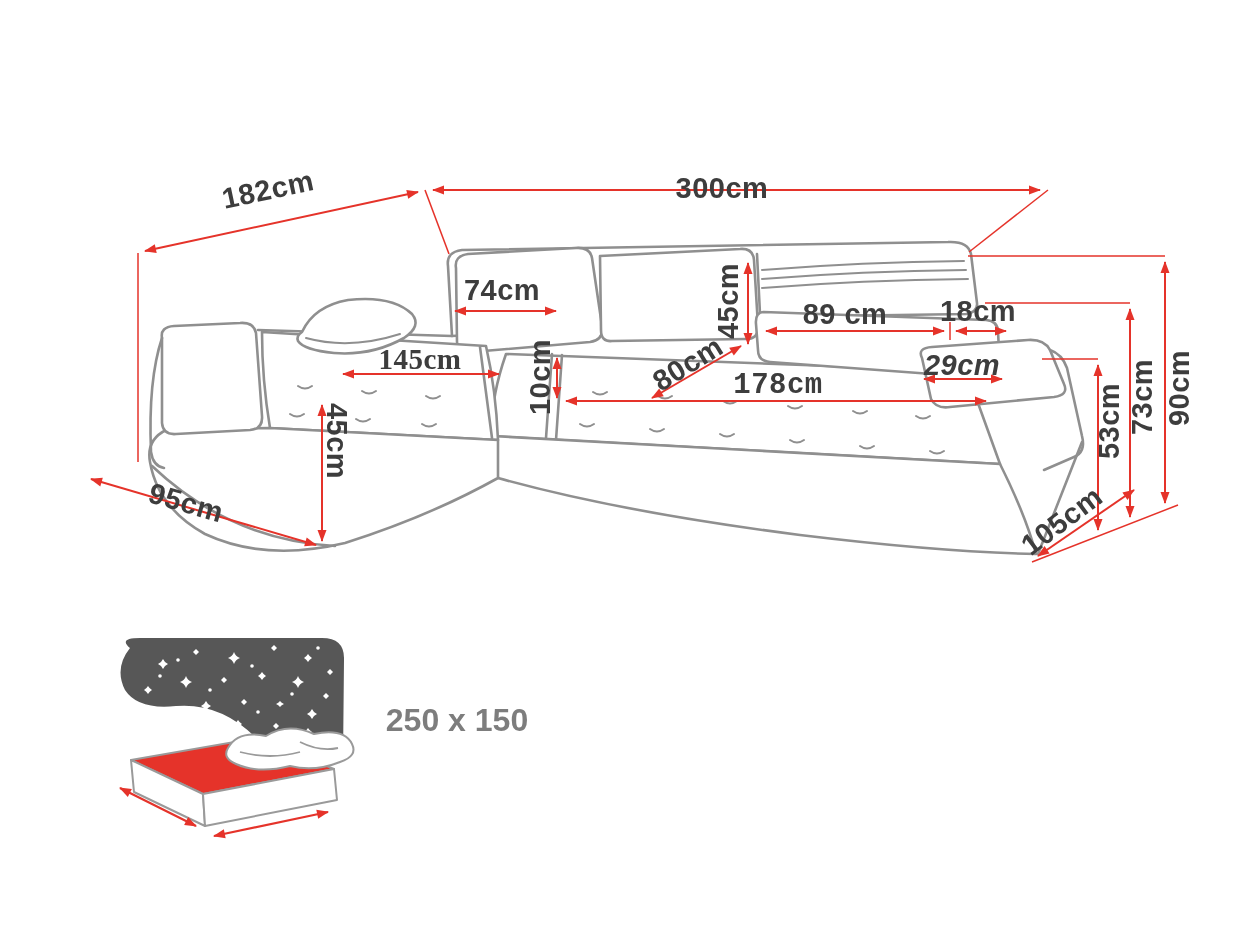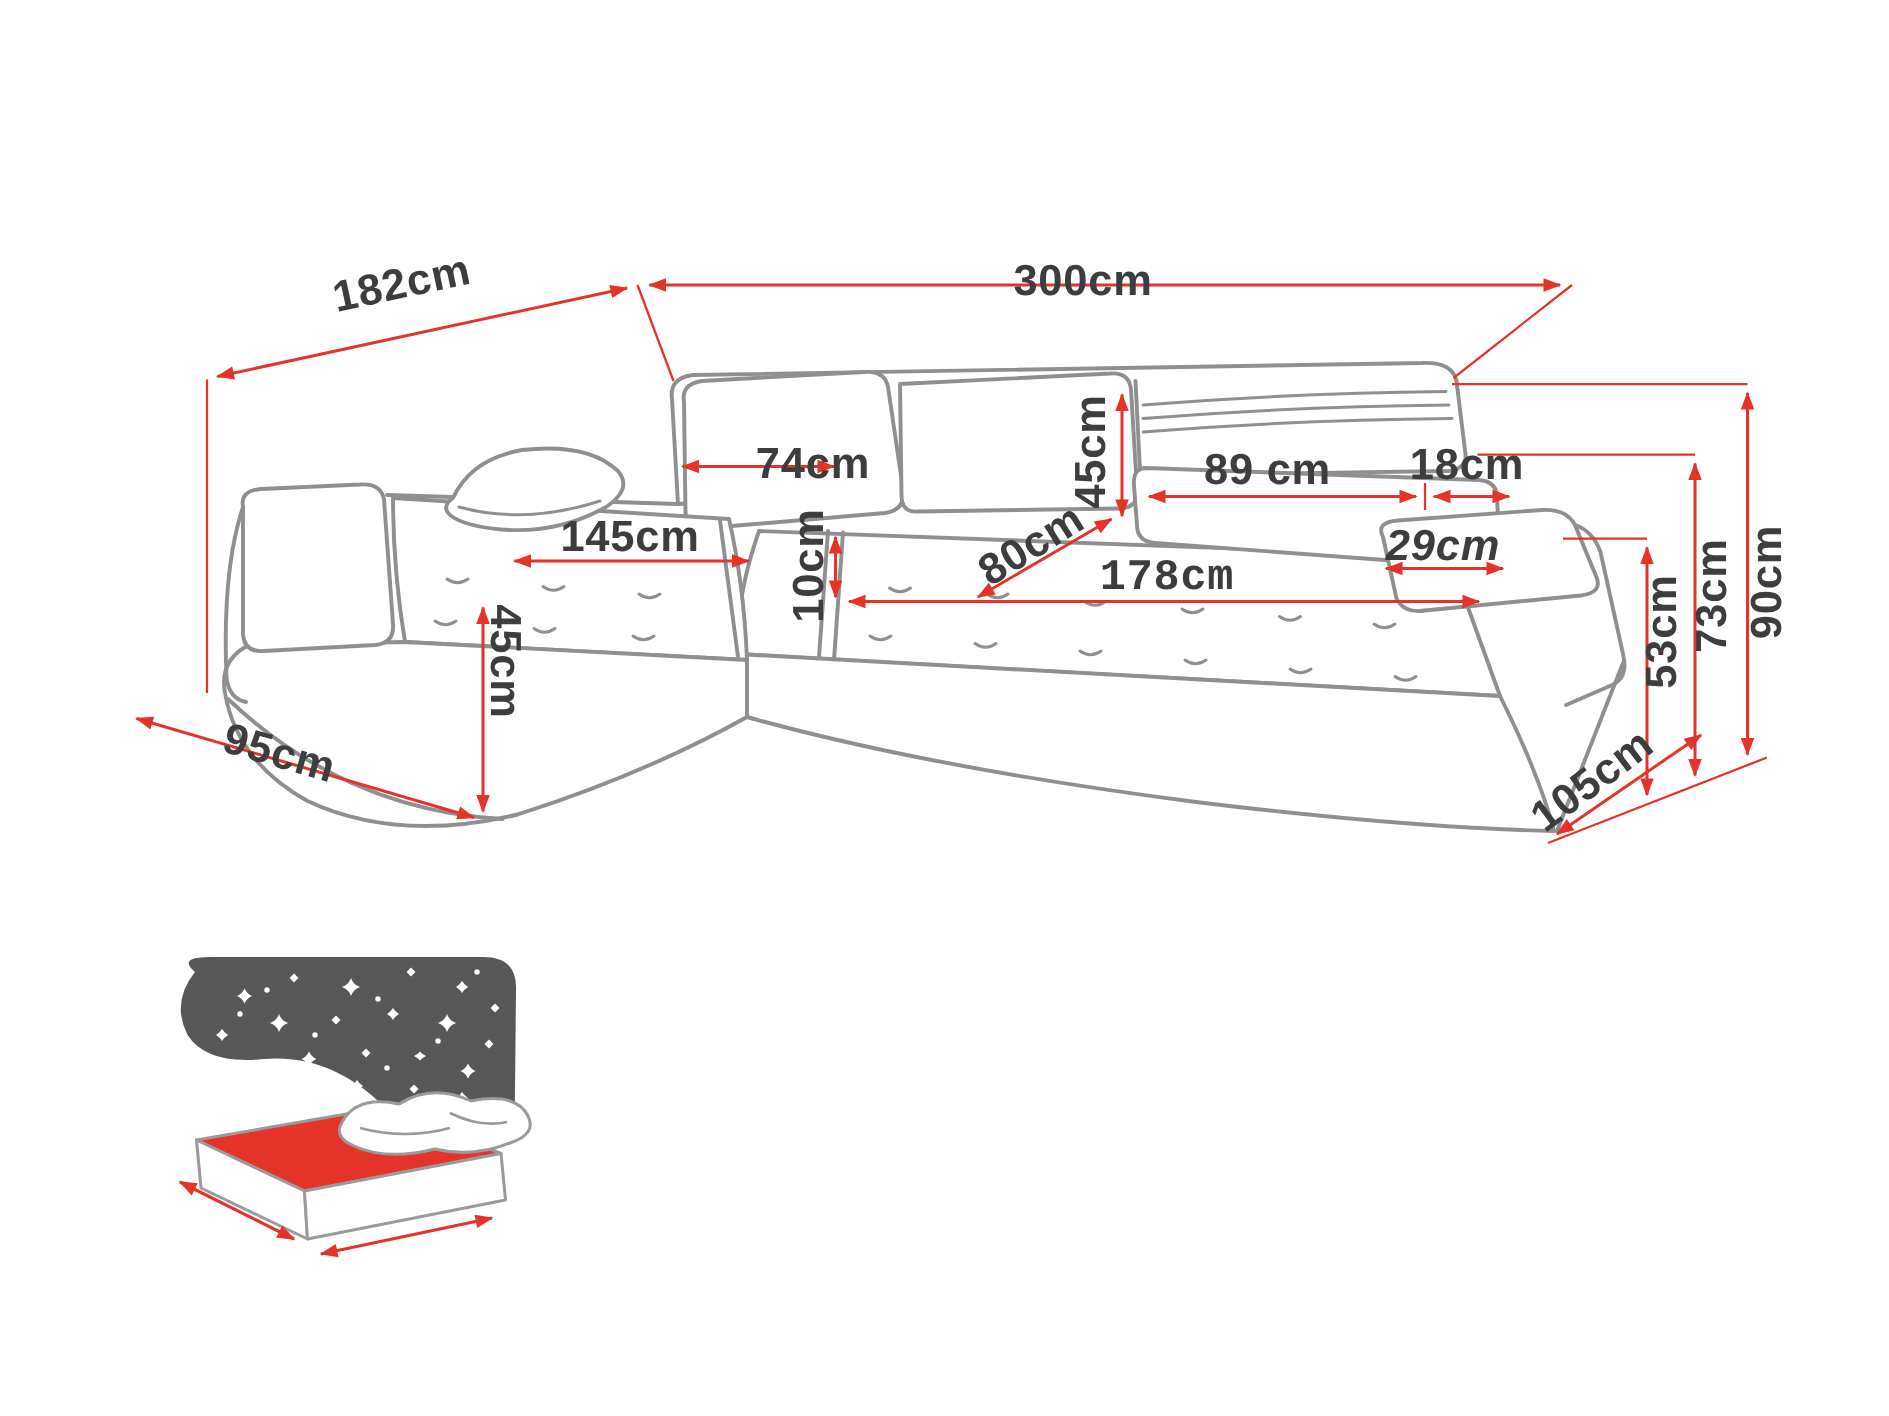--- a/index.html
+++ b/index.html
@@ -176,30 +176,31 @@
       <path d="M240,752 Q270,760 300,752" stroke="#9a9a9a" stroke-width="1.8" fill="none"></path>
       <path d="M300,742 Q320,752 338,748" stroke="#9a9a9a" stroke-width="1.8" fill="none"></path>
 
       <line x1="120" y1="788" x2="196" y2="826" stroke="#e5332a" stroke-width="2.2" marker-start="url(#arrow)" marker-end="url(#arrow)"></line>
       <line x1="214" y1="836" x2="328" y2="812" stroke="#e5332a" stroke-width="2.2" marker-start="url(#arrow)" marker-end="url(#arrow)"></line>
     </g>
   </svg>
 
   <div class="dim" style="left:722px;top:188px;">300cm</div>
   <div class="dim" style="left:268px;top:190px;transform:translate(-50%,-50%) rotate(-12deg);">182cm</div>
-  <div class="dim" style="left:502px;top:310px;margin-left:40px;">74cm</div>
+  <div class="dim" style="left:502px;top:290px;">74cm</div>
   <div class="dim" style="left:845px;top:314px;">89 cm</div>
   <div class="dim" style="left:978px;top:311px;">18cm</div>
   <div class="dim rot-90" style="left:728px;top:301px;">45cm</div>
   <div class="dim" style="left:962px;top:365px;font-style:italic;">29cm</div>
-  <div class="dim" style="left:420px;top:359px;">145cm</div>
+  <div class="dim" style="left:420px;top:359px;font-family:Liberation Serif, serif;">145cm</div>
   <div class="dim rot-90" style="left:540px;top:377px;">10cm</div>
   <div class="dim" style="left:688px;top:364px;transform:translate(-50%,-50%) rotate(-32deg);">80cm</div>
   <div class="dim" style="left:778px;top:385px;font-family:Liberation Mono, monospace;">178cm</div>
   <div class="dim rot-90" style="left:1179px;top:388px;">90cm</div>
   <div class="dim rot-90" style="left:1142px;top:397px;">73cm</div>
   <div class="dim rot-90" style="left:1109px;top:421px;">53cm</div>
   <div class="dim rot90" style="left:336px;top:441px;">45cm</div>
   <div class="dim" style="left:186px;top:503px;transform:translate(-50%,-50%) rotate(16deg);">95cm</div>
   <div class="dim" style="left:1062px;top:521px;transform:translate(-50%,-50%) rotate(-37deg);">105cm</div>
 
+  <div class="bed-size" style="left:457px;top:720px;">250 x 150</div>
 
 </div>
 
 </body></html>

